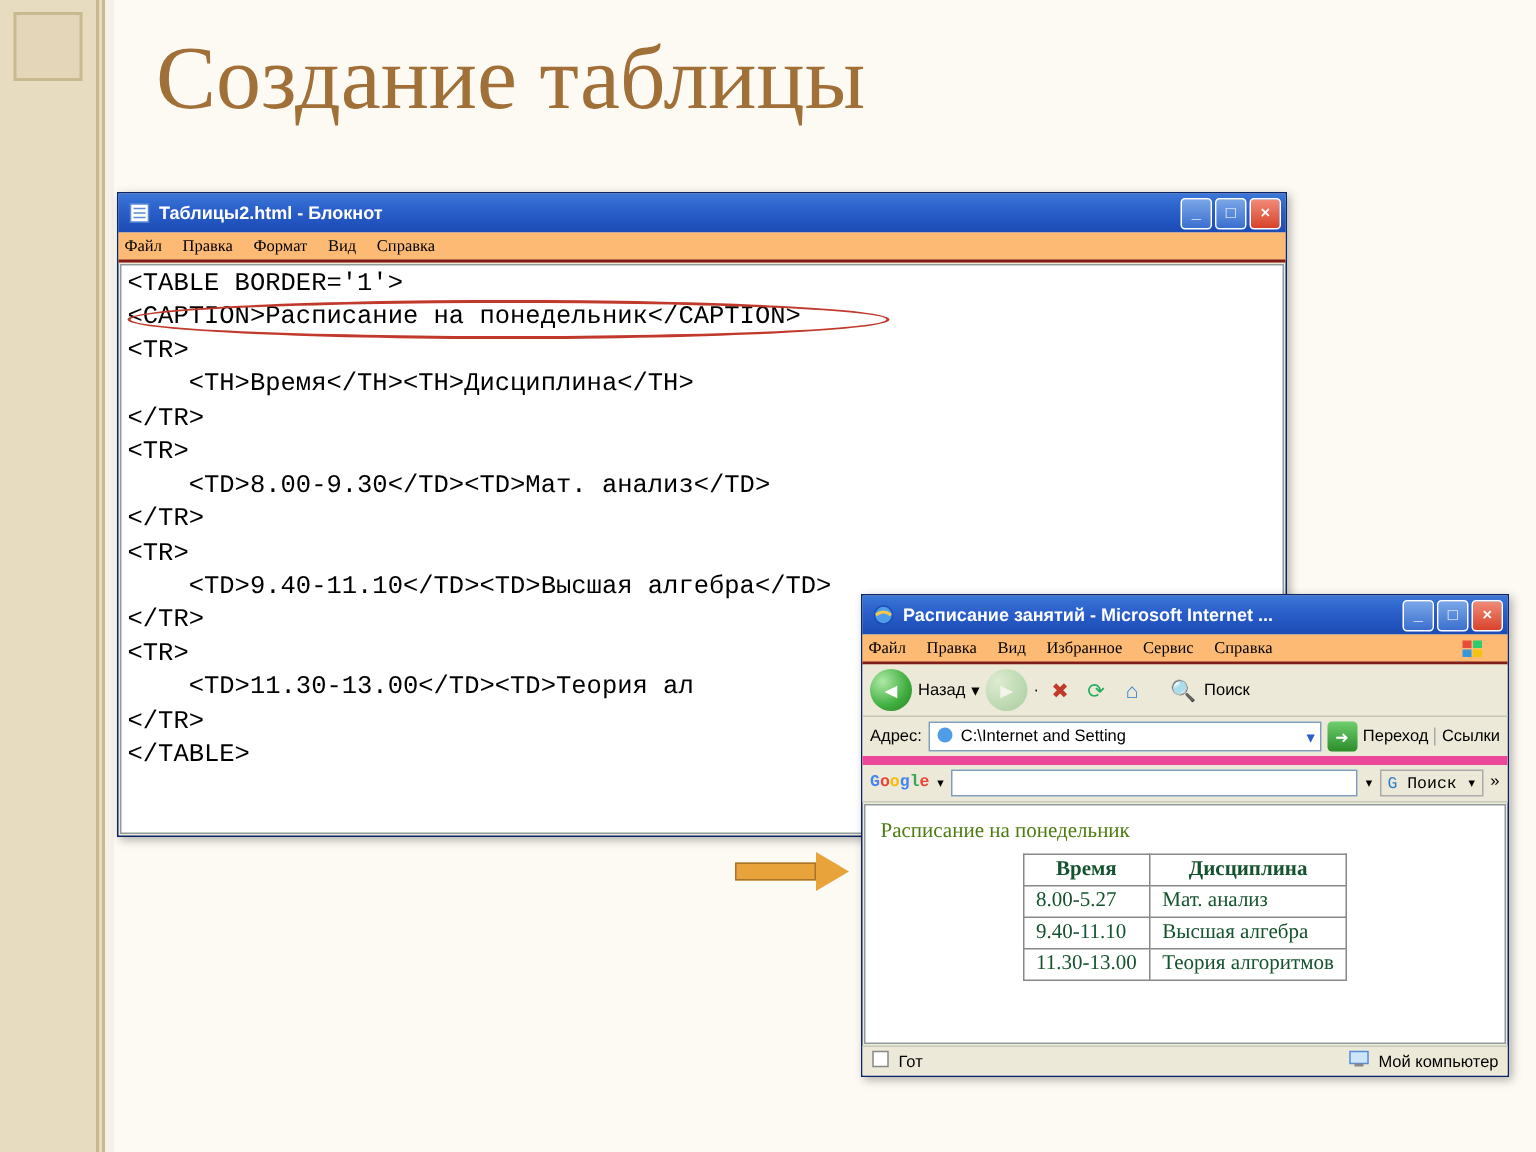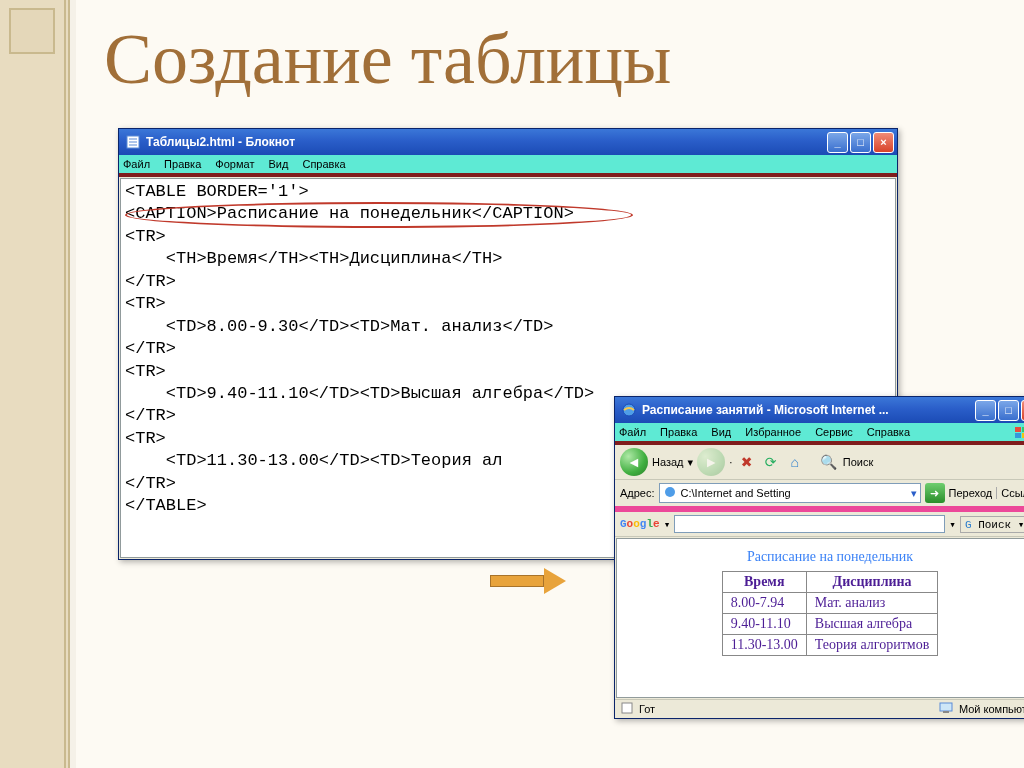--- a/index.html
+++ b/index.html
@@ -20,31 +20,30 @@
   .strip-square {
     width: 46px; height: 46px; border: 2px solid #c9b98e;
     margin: 8px auto; background: #c9b98e22;
   }
   .slide {
     position: absolute; left: 76px; top: 0;
     width: 948px; height: 768px;
     background: #fdfaf3;
   }
   .slide-title {
-    font-size: 72px; color: #a16f38;
+    font-size: 60px; color: #a16f38;
     font-family: Georgia, 'Times New Roman', serif;
     margin: 18px 0 10px 28px;
   }
   
   .win {
     position: absolute;
     border: 1px solid #0a246a;
     box-shadow: 2px 2px 6px rgba(0,0,0,0.3);
     background: #ece9d8;
-    margin-left: 40px;
   }
   .titlebar {
     height: 26px;
     background: linear-gradient(to bottom, #3b77d8 0%, #2a5ec9 45%, #1b4bb5 100%);
     display: flex; align-items: center;
     padding: 0 3px 0 6px;
     color: #fff; font-size: 12px; font-weight: bold;
     font-family: Tahoma, sans-serif;
   }
   .titlebar .icon-box {
@@ -54,22 +53,22 @@
   .titlebar-spacer { flex: 1; }
   .winbtn {
     width: 21px; height: 21px; margin-left: 2px;
     border: 1px solid #fff; border-radius: 3px;
     background: linear-gradient(to bottom, #7ba7e8, #3a6fce);
     display: inline-flex; align-items: center; justify-content: center;
     font-size: 11px; color: #fff; cursor: pointer;
   }
   .winbtn.close { background: linear-gradient(to bottom, #f08b77, #d8432a); }
   .menubar {
-    background: #5eead4; font-size: 11px; font-family: Liberation Sans, sans-serif;
-    padding: 3px 4px; border-bottom: 4px solid #7f1d1d;
+    background: #fdba74; font-size: 11px; font-family: Liberation Serif, serif;
+    padding: 3px 4px; border-bottom: 2px solid #7f1d1d;
   }
   .menubar span { margin-right: 11px; cursor: pointer; }
   .client {
     background: #fff; border: 1px solid #919b9c;
     margin: 1px; padding: 2px 4px 6px 4px;
     font-family: 'Courier New', monospace;
     font-size: 17px; line-height: 1.32;
     position: relative; color: #000;
   }
   .np { position: absolute; left: 2px; top: 128px; width: 780px; }
@@ -124,25 +123,25 @@
   .googlebar .g1{color:#4285f4}.googlebar .g2{color:#ea4335}.googlebar .g3{color:#fbbc05}
   .googlebar .g4{color:#4285f4}.googlebar .g5{color:#34a853}.googlebar .g6{color:#ea4335}
   .googlebar .g-input { flex:1; height:18px; border:1px solid #7f9db9; background:#fff; }
   .ie-content {
     background: #fff; border: 1px solid #919b9c;
     margin: 1px; padding: 10px;
     font-family: 'Times New Roman', serif; font-size: 14px;
     height: 160px;
   }
   .ie-content .caption {
-    text-align: center; color: #3b82f6; margin-bottom: 6px;
+    color: #4d7c0f; margin-bottom: 6px;
   }
   .ie-content table { border-collapse: collapse; margin: 0 auto; }
   .ie-content th, .ie-content td {
-    border: 1px solid #888; padding: 2px 8px; color: #4c1d95; font-size: 14px;
+    border: 1px solid #888; padding: 2px 8px; color: #14532d; font-size: 14px;
   }
   .ie-content th { font-weight: bold; text-align: center; }
   .statusbar {
     background: #ece9d8; border-top: 1px solid #c8c8b8;
     font-size: 11px; font-family: Tahoma, sans-serif;
     padding: 2px 6px; display: flex; align-items: center; gap: 6px;
   }
   .statusbar .spacer { flex: 1; }
   
   .arrow {
@@ -282,21 +281,21 @@
     </div>
     <div class="ie-content">
       <div class="caption">Расписание на понедельник</div>
       <table>
         <tbody>
             <tr>
           <th>Время</th>
           <th>Дисциплина</th>
         </tr>
         <tr>
-          <td>8.00-7.94</td>
+          <td>8.00-5.27</td>
           <td>Мат. анализ</td>
         </tr>
         <tr>
           <td>9.40-11.10</td>
           <td>Высшая алгебра</td>
         </tr>
         <tr>
           <td>11.30-13.00</td>
           <td>Теория алгоритмов</td>
         </tr>

